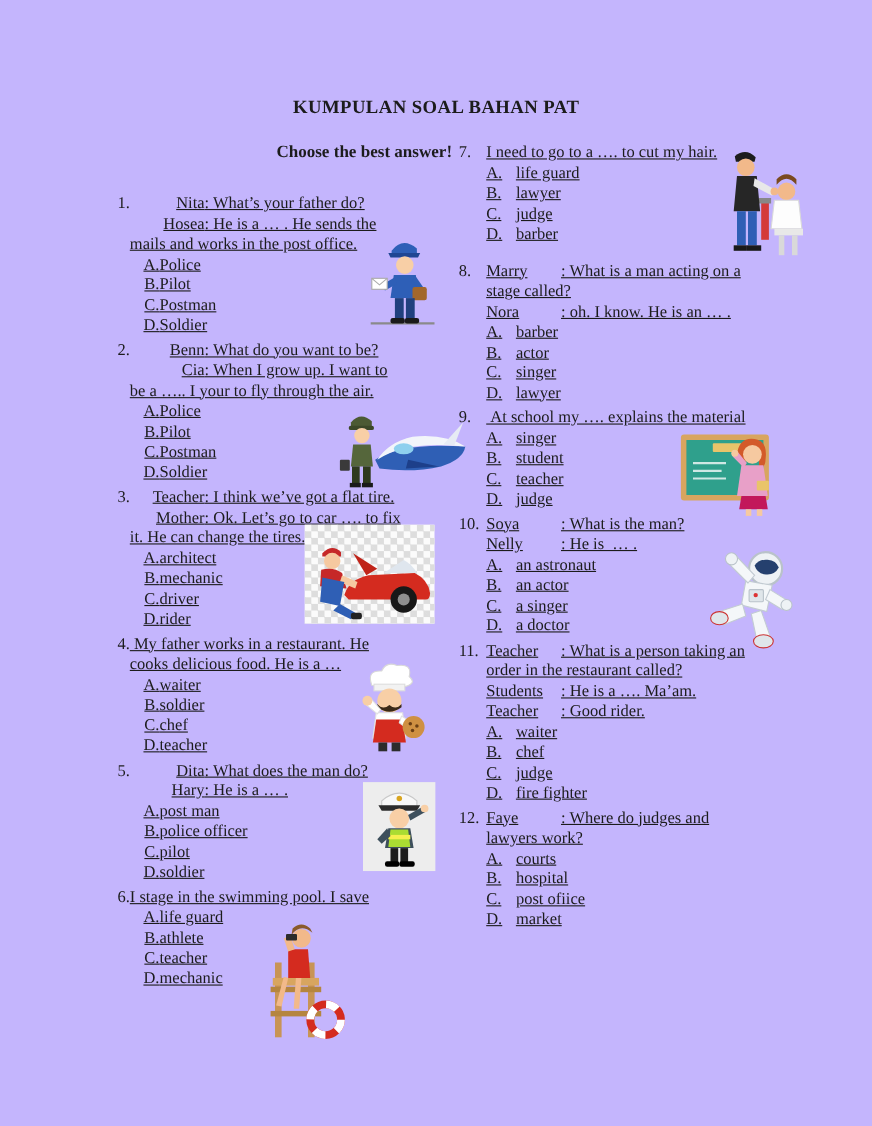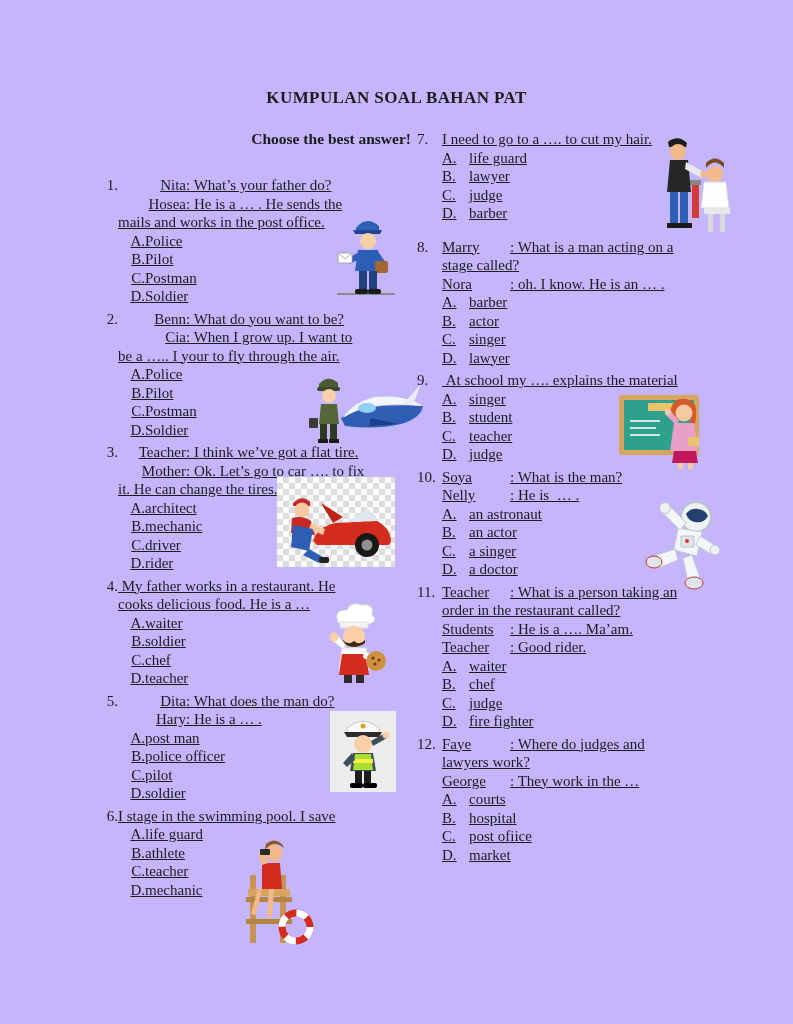--- a/index.html
+++ b/index.html
@@ -360,24 +360,20 @@
         </div>
       </div>
       <div class="question">
         <div class="q-num">12.</div>
         <div class="q-body">
           <div class="q-line">
             <span class="speaker">Faye</span>
             <span class="q-text">: Where do judges and</span>
           </div>
           <div class="q-line plain">lawyers work?</div>
-          <div class="q-line">
-            <span class="speaker">George</span>
-            <span class="q-text">: They work in the …</span>
-          </div>
           <div class="option">
             <span class="letter">A.</span>
             <span class="opt-text">courts</span>
           </div>
           <div class="option">
             <span class="letter">B.</span>
             <span class="opt-text">hospital</span>
           </div>
           <div class="option">
             <span class="letter">C.</span>

